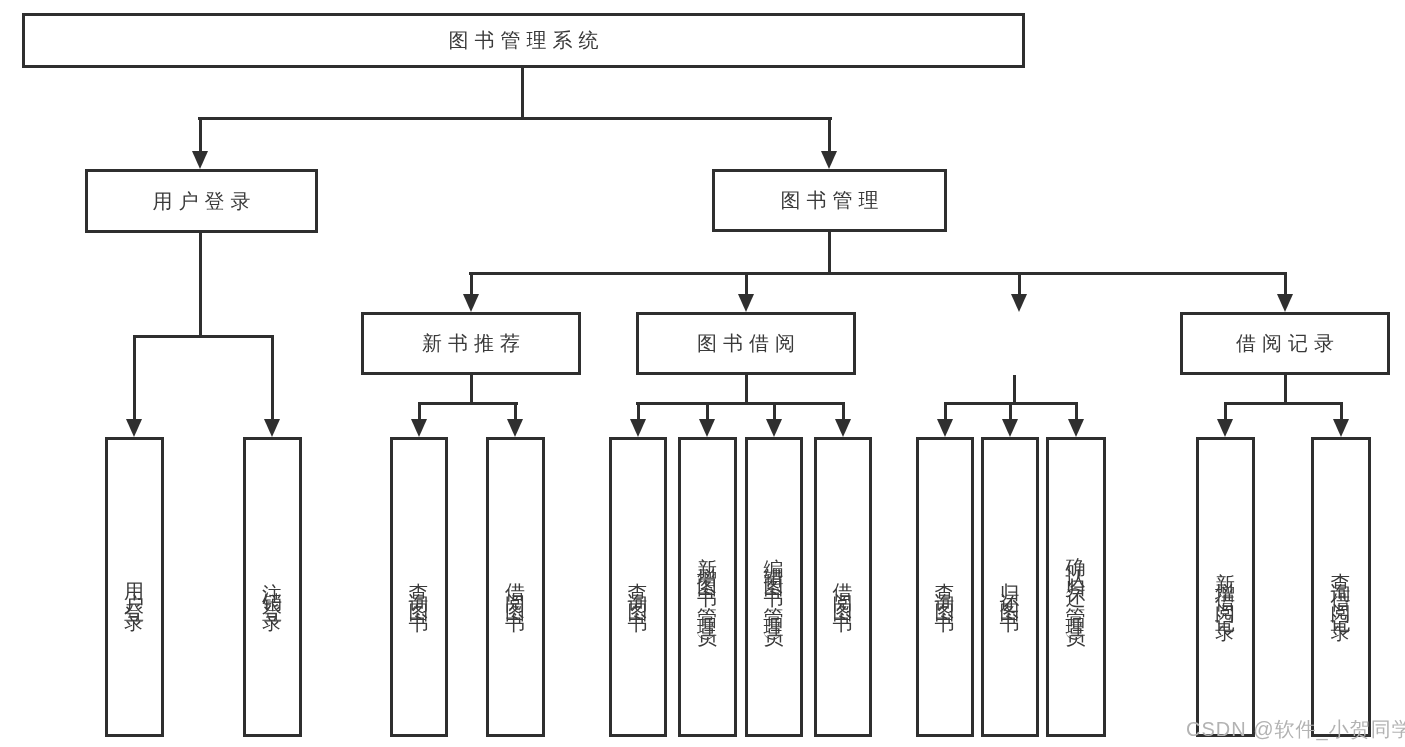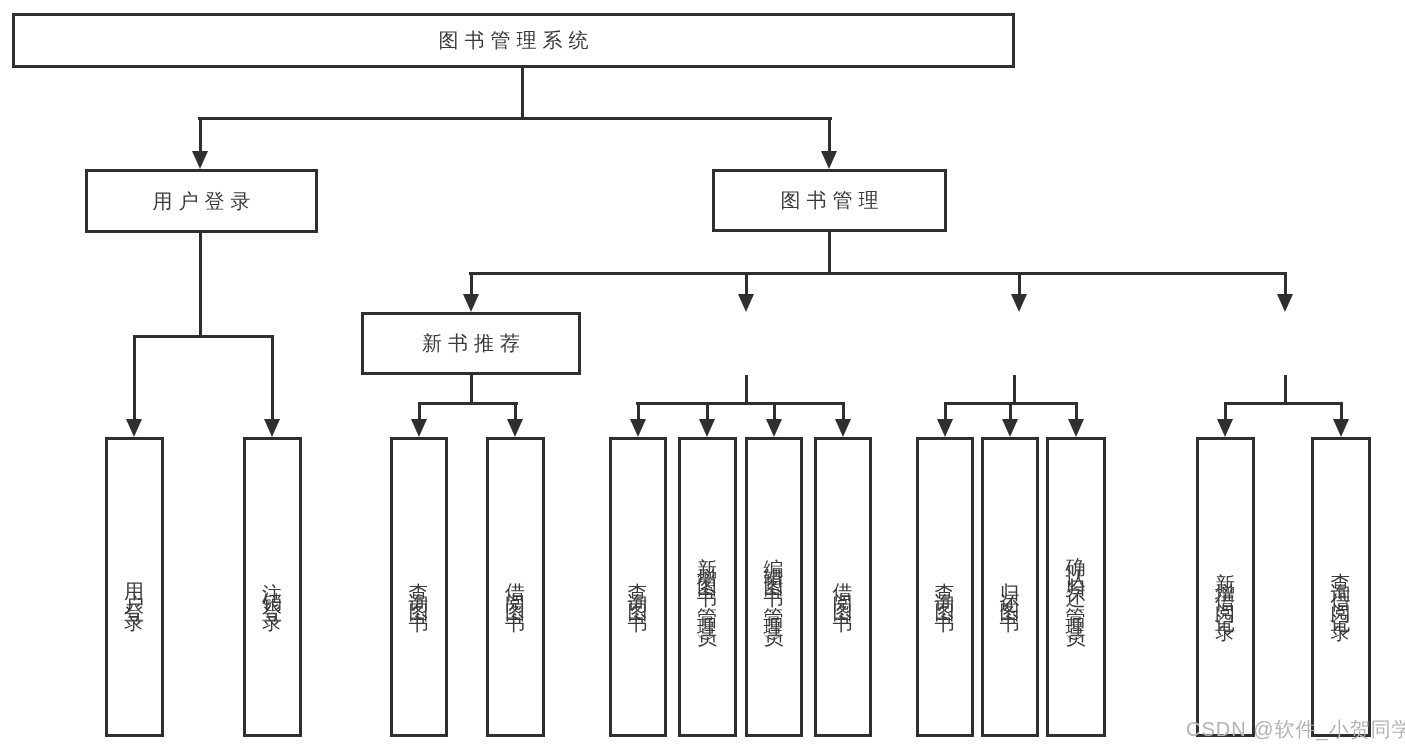--- a/index.html
+++ b/index.html
@@ -71,33 +71,39 @@
     letter-spacing: 1px;
     z-index: 5;
     white-space: nowrap;
   }
 </style>
 </head>
 <body>
 
 <div class="canvas">
 
-  <div class="hbox" style="left:12px;top:13px;width:1003px;height:55px">
+  <div class="hbox" style="left:22px;top:13px;width:1003px;height:55px">
     <span>图书管理系统</span>
   </div>
 
   <div class="hbox" style="left:85px;top:169px;width:233px;height:64px">
     <span>用户登录</span>
   </div>
   <div class="hbox" style="left:361px;top:312px;width:220px;height:63px">
     <span>新书推荐</span>
   </div>
 
   <div class="hbox" style="left:712px;top:169px;width:235px;height:63px">
     <span>图书管理</span>
+  </div>
+  <div class="hbox" style="left:636px;top:312px;width:220px;height:63px">
+    <span>图书借阅</span>
+  </div>
+  <div class="hbox" style="left:1180px;top:312px;width:210px;height:63px">
+    <span>借阅记录</span>
   </div>
 
   <div class="vbox" style="left:105px;width:59px">
     <span class="vtext">用户登录</span>
   </div>
   <div class="vbox" style="left:243px;width:59px">
     <span class="vtext">注销登录</span>
   </div>
 
   <div class="vbox" style="left:390px;width:58px">

